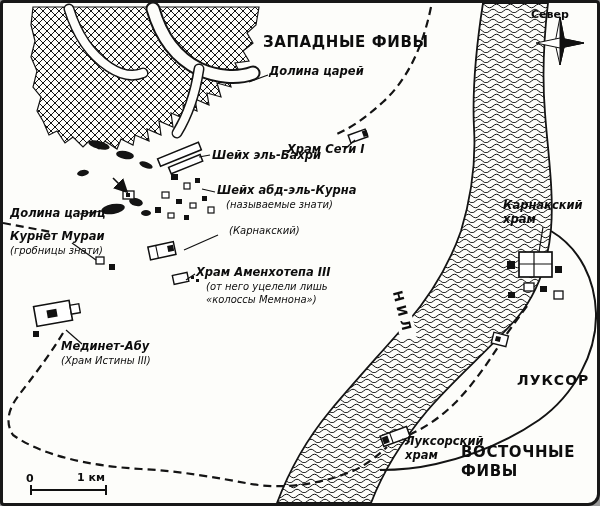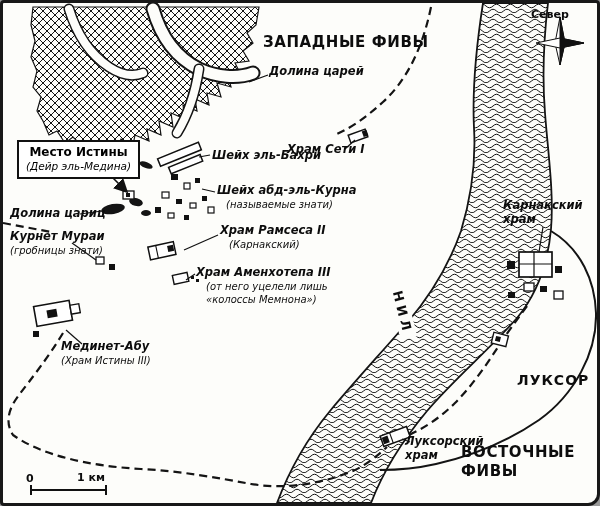--- a/index.html
+++ b/index.html
@@ -200,43 +200,38 @@
       <line x1="103" y1="482" x2="103" y2="492"></line>
     </g>
   </svg>
 
   <div class="label region" style="left:260px;top:30px">ЗАПАДНЫЕ ФИВЫ</div>
 
   <div class="label site" style="left:266px;top:62px">Долина царей</div>
 
   <div class="label compass-label centered" style="left:528px;top:5px;width:62px">Север</div>
 
-  <div class="truth-box" style="left:14px;top:137px">
-    <div class="truth-title">Место Истины</div>
-    <div class="truth-sub">(Дейр эль-Медина)</div>
-  </div>
 
   <div class="label site" style="left:209px;top:146px">Шейх эль-Бахри</div>
 
   <div class="label site" style="left:284px;top:140px">Храм Сети I</div>
 
   <div class="label" style="left:214px;top:181px">
     <div class="site-line">Шейх абд-эль-Курна</div>
     <div class="sub" style="padding-left:9px">(называемые знати)</div>
   </div>
 
   <div class="label site" style="left:7px;top:204px">Долина цариц</div>
 
   <div class="label" style="left:7px;top:227px">
     <div class="site-line">Курнет Мураи</div>
     <div class="sub">(гробницы знати)</div>
   </div>
 
   <div class="label" style="left:217px;top:221px">
-    <div class="site-line">Храм Рамсеса II</div>
     <div class="sub" style="padding-left:9px">(Карнакский)</div>
   </div>
 
   <div class="label" style="left:193px;top:263px">
     <div class="site-line">Храм Аменхотепа III</div>
     <div class="sub" style="padding-left:10px">(от него уцелели лишь</div>
     <div class="sub" style="padding-left:10px">«колоссы Мемнона»)</div>
   </div>
 
   <div class="label centered" style="left:58px;top:337px;width:110px">

